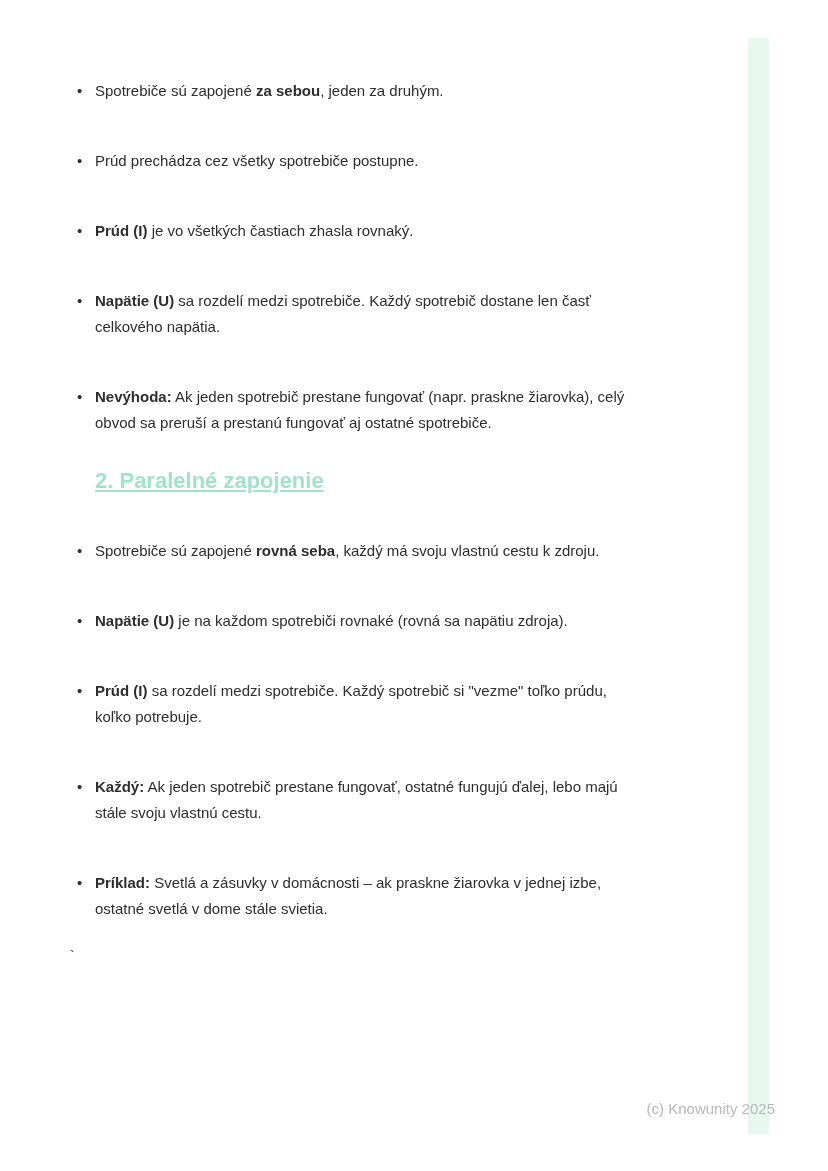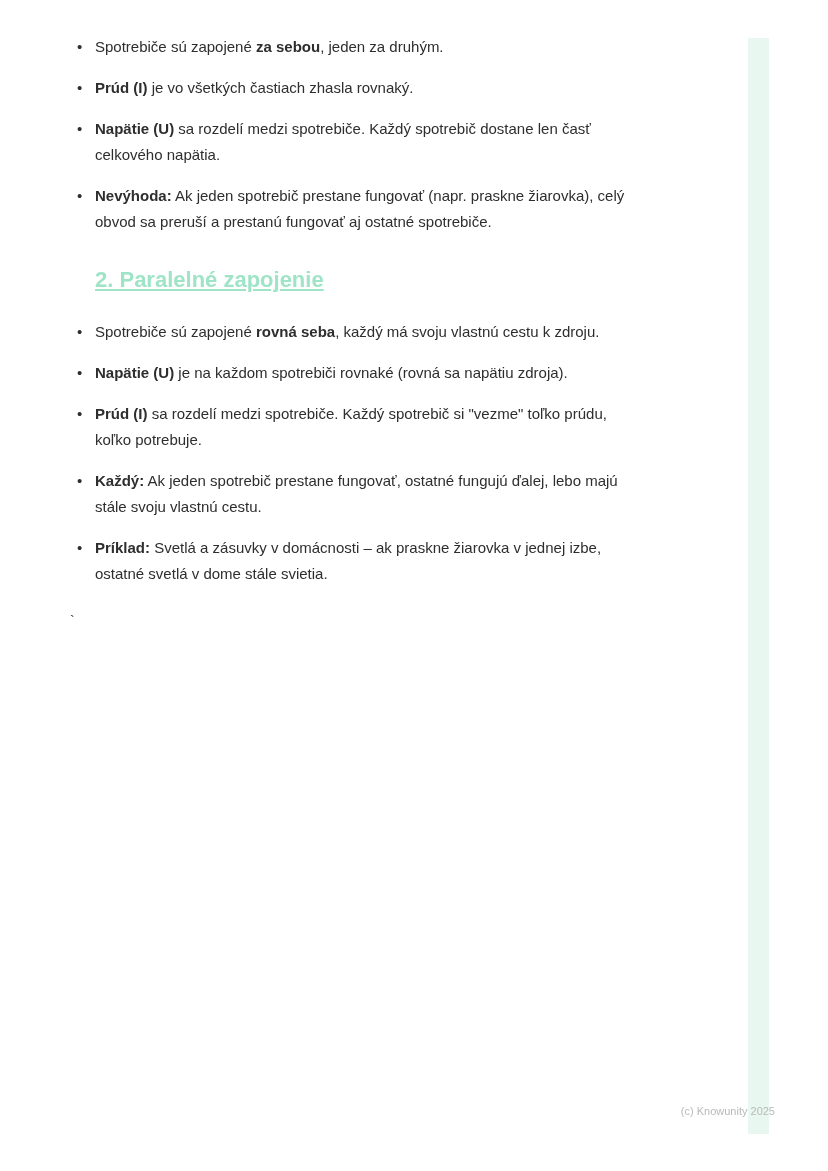--- a/index.html
+++ b/index.html
@@ -36,20 +36,21 @@
   ul.bullet-list{
     margin:0;
     padding:0;
     list-style:none;
   }
   ul.bullet-list li{
     position:relative;
     font-size:15px;
     line-height:26px;
     margin-bottom:15px;
+    margin-top:44px;
   }
   ul.bullet-list li::before{
     content:"•";
     position:absolute;
     left:-18px;
     top:0;
     font-size:15px;
     color:var(--body-text);
   }
   .seg.bold{font-weight:700;}
@@ -64,36 +65,37 @@
   .trailing-char{
     margin:26px 0 0 -25px;
     font-size:14px;
     line-height:16px;
     color:var(--body-text);
   }
   .footer{
     position:absolute;
     right:53px;
     bottom:54px;
-    font-size:11px;
+    font-size:15px;
     color:var(--footer-text);
     z-index:2;
   }
 </style>
 </head>
 <body>
 
 <div class="page">
 
   <div class="side-strip"></div>
 
   <div class="content">
 
     <ul class="bullet-list">
       <li><span class="seg">Spotrebiče sú zapojené </span><span class="seg bold">za sebou</span><span class="seg">, jeden za druhým.</span></li>
+      <li><span class="seg">Prúd prechádza cez všetky spotrebiče postupne.</span></li>
       <li><span class="seg bold">Prúd (I)</span><span class="seg"> je vo všetkých častiach zhasla rovnaký.</span></li>
       <li><span class="seg bold">Napätie (U)</span><span class="seg"> sa rozdelí medzi spotrebiče. Každý spotrebič dostane len časť celkového napätia.</span></li>
       <li><span class="seg bold">Nevýhoda:</span><span class="seg"> Ak jeden spotrebič prestane fungovať (napr. praskne žiarovka), celý obvod sa preruší a prestanú fungovať aj ostatné spotrebiče.</span></li>
     </ul>
 
     <h2 class="section-heading">2. Paralelné zapojenie</h2>
 
     <ul class="bullet-list">
       <li><span class="seg">Spotrebiče sú zapojené </span><span class="seg bold">rovná seba</span><span class="seg">, každý má svoju vlastnú cestu k zdroju.</span></li>
       <li><span class="seg bold">Napätie (U)</span><span class="seg"> je na každom spotrebiči rovnaké (rovná sa napätiu zdroja).</span></li>

